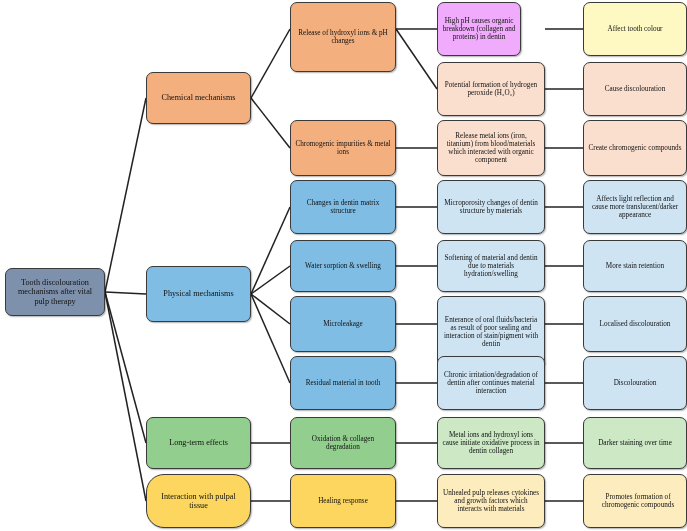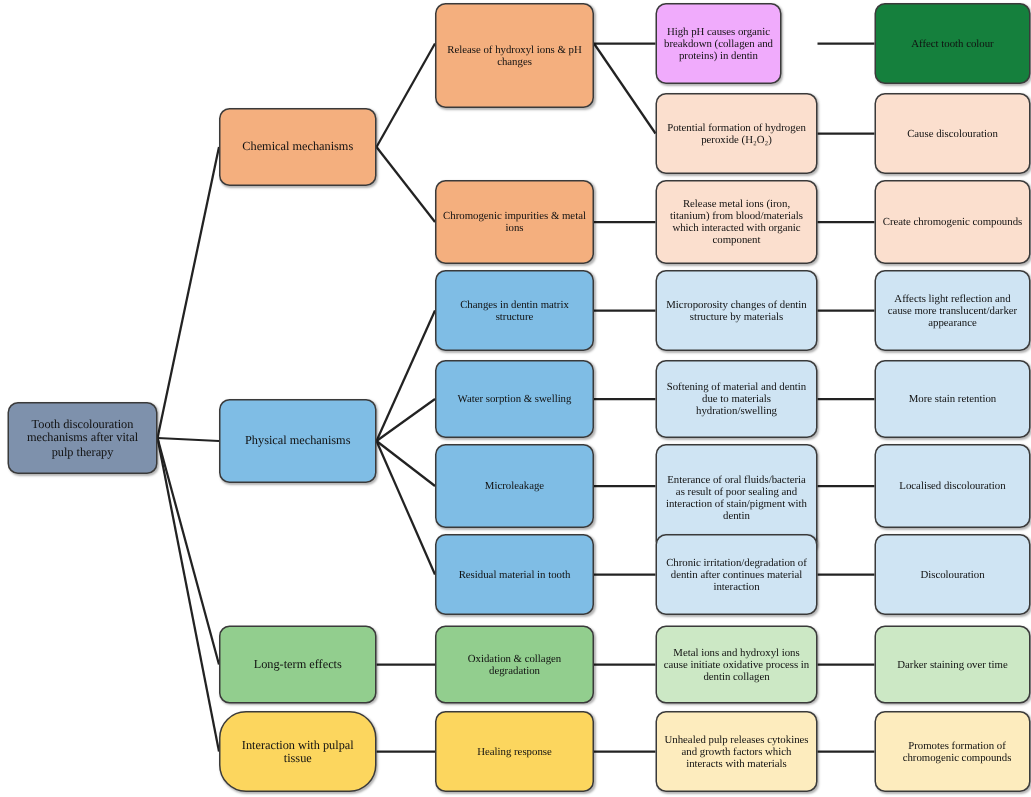--- a/index.html
+++ b/index.html
@@ -63,21 +63,21 @@
     </div>
     <div class="node" style="left: 146px; top: 474px; width: 105px; height: 54px; background: rgb(252, 214, 94); border-color: rgb(58, 58, 58); font-size: 8.2px; border-radius: 18px;">
       <span>Interaction with pulpal tissue</span>
     </div>
     <div class="node" style="left: 290px; top: 2px; width: 106px; height: 70px; background: rgb(244, 175, 126); border-color: rgb(58, 58, 58); font-size: 7.2px;">
       <span>Release of hydroxyl ions &amp; pH changes</span>
     </div>
     <div class="node" style="left: 437px; top: 2px; width: 84px; height: 54px; background: #f0abfc; border-color: rgb(58, 58, 58); font-size: 7.2px;">
       <span>High pH causes organic breakdown (collagen and proteins) in dentin</span>
     </div>
-    <div class="node" style="left: 583px; top: 2px; width: 104px; height: 54px; background: #15803d; border-color: rgb(58, 58, 58); font-size: 7.2px;">
+    <div class="node" style="left: 583px; top: 2px; width: 104px; height: 54px; background: #fef9c3; border-color: rgb(58, 58, 58); font-size: 7.2px;">
       <span>Affect tooth colour</span>
     </div>
     <div class="node" style="left: 437px; top: 62px; width: 108px; height: 54px; background: rgb(251, 223, 206); border-color: rgb(58, 58, 58); font-size: 7.2px;">
       <span>Potential formation of hydrogen peroxide (H₂O₂)</span>
     </div>
     <div class="node" style="left: 583px; top: 62px; width: 104px; height: 54px; background: rgb(251, 223, 206); border-color: rgb(58, 58, 58); font-size: 7.2px;">
       <span>Cause discolouration</span>
     </div>
     <div class="node" style="left: 290px; top: 120px; width: 106px; height: 56px; background: rgb(244, 175, 126); border-color: rgb(58, 58, 58); font-size: 7.2px;">
       <span>Chromogenic impurities &amp; metal ions</span>

